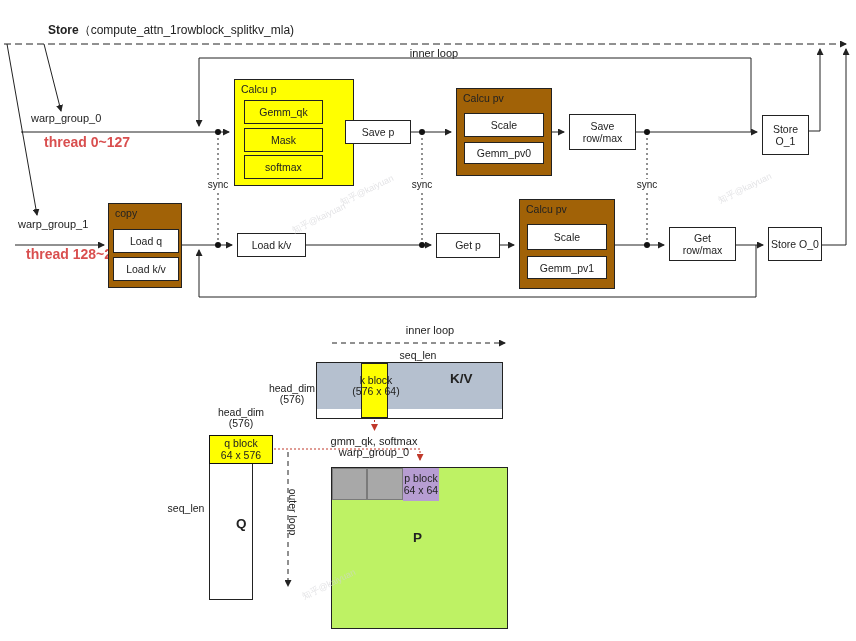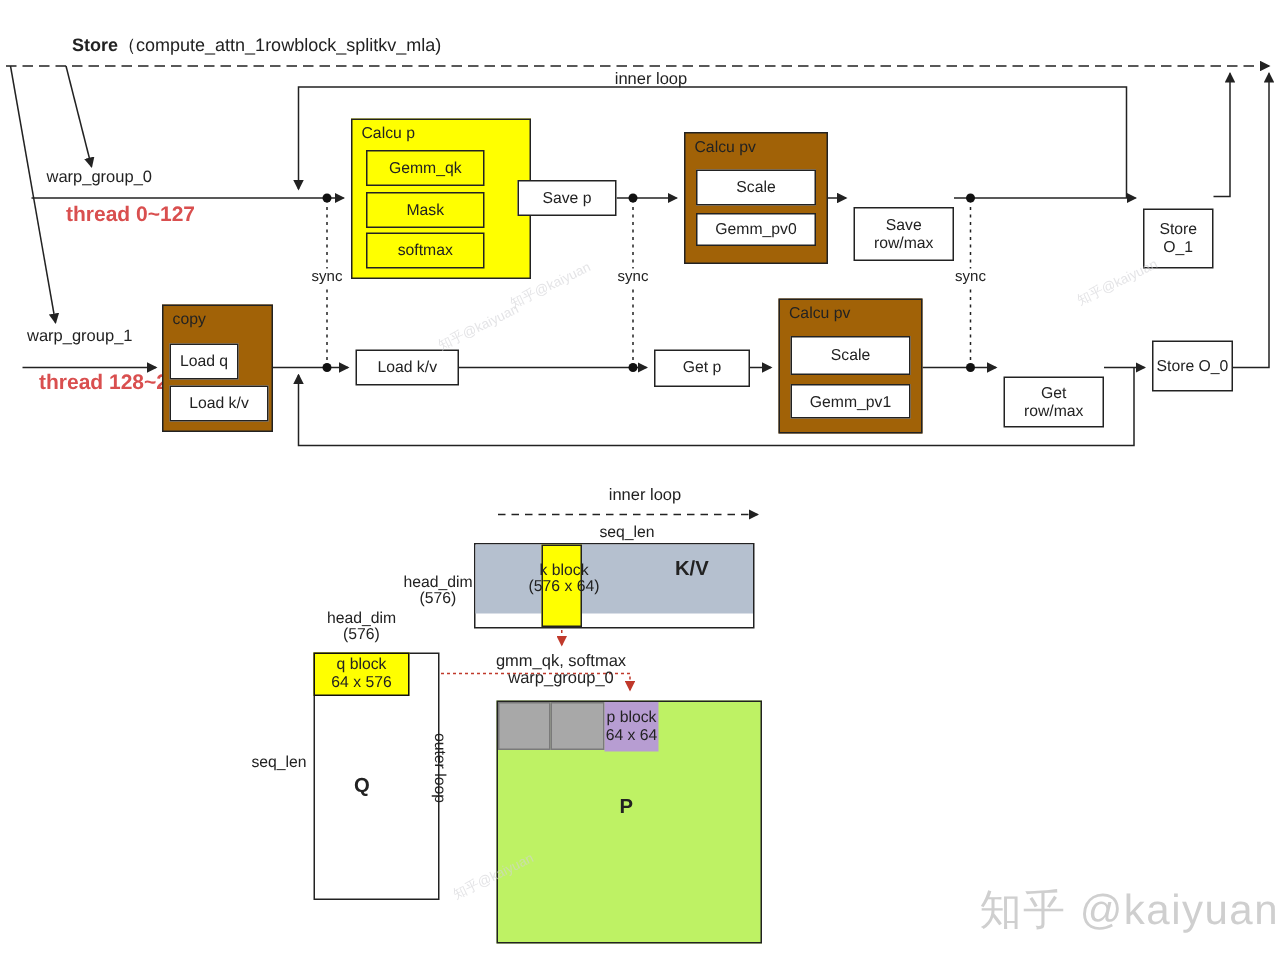--- a/index.html
+++ b/index.html
@@ -21,21 +21,21 @@
   .group{position:absolute;background:#a16207;border:1px solid #222;}
   .group .gtitle{position:absolute;left:6px;top:3px;font-size:10.5px;}
   .group .inner{
     position:absolute;border:1px solid #222;display:flex;align-items:center;
     justify-content:center;font-size:10.5px;background:#fff;
   }
   .yellow{background:#ffff00 !important;}
   .bigmark{position:absolute;font-size:28px;color:#cfcfcf;letter-spacing:1px;white-space:nowrap;}
   .tinymark{position:absolute;font-size:9px;color:#d2d2d6;opacity:.6;transform:rotate(-26deg);white-space:nowrap;}
   .mtx-lbl{position:absolute;font-weight:bold;font-size:13.5px;}
-  .two{line-height:12px;margin-top:24px;}
+  .two{line-height:12px;}
 </style>
 </head>
 <body>
 
 <div class="canvas">
 
   <svg class="overlay">
     <defs>
       <marker id="aB" markerWidth="7" markerHeight="7" refX="6" refY="3.5" orient="auto">
         <path d="M0,0 L7,3.5 L0,7 Z" fill="#222"></path>
@@ -121,21 +121,21 @@
     <span>row/max</span>
   </div>
 
   <div class="box two" style="left:762px;top:115px;width:47px;height:40px;flex-direction:column;">
     <span>Store</span>
     <span>O_1</span>
   </div>
 
   <div class="group" style="left:108px;top:203px;width:74px;height:85px;">
     <div class="gtitle">copy</div>
-    <div class="inner" style="left:4px;top:25px;width:46px;height:24px;">Load q</div>
+    <div class="inner" style="left:4px;top:25px;width:66px;height:24px;">Load q</div>
     <div class="inner" style="left:4px;top:53px;width:66px;height:24px;">Load k/v</div>
   </div>
 
   <div class="box" style="left:237px;top:233px;width:69px;height:24px;">Load k/v</div>
   <div class="box" style="left:436px;top:233px;width:64px;height:25px;">Get p</div>
 
   <div class="group" style="left:519px;top:199px;width:96px;height:90px;">
     <div class="gtitle">Calcu pv</div>
     <div class="inner" style="left:7px;top:24px;width:80px;height:26px;">Scale</div>
     <div class="inner" style="left:7px;top:56px;width:80px;height:23px;">Gemm_pv1</div>
@@ -166,21 +166,21 @@
   </div>
 
   <div class="lbl ctr" style="left:324px;top:435px;width:100px;">gmm_qk, softmax</div>
   <div class="lbl ctr" style="left:324px;top:446px;width:100px;">warp_group_0</div>
 
   <div class="lbl ctr" style="left:217px;top:407px;width:48px;font-size:10.5px;line-height:11px;">
     <div>head_dim</div>
     <div>(576)</div>
   </div>
 
-  <div style="position:absolute;left:209px;top:435px;width:84px;height:165px;border:1px solid #222;background:#fff;">
+  <div style="position:absolute;left:209px;top:435px;width:44px;height:165px;border:1px solid #222;background:#fff;">
     <div style="position:absolute;left:-1px;top:-1px;width:64px;height:29px;background:#ffff00;border:1.5px solid #111;text-align:center;font-size:10.5px;line-height:11.5px;padding-top:2px;">
       <div>q block</div>
       <div>64 x 576</div>
     </div>
     <div class="mtx-lbl" style="left:26px;top:80px;">Q</div>
   </div>
   <div class="lbl ctr" style="left:166px;top:502px;width:40px;font-size:10.5px;">seq_len</div>
   <div class="lbl ctr" style="left:264px;top:506px;width:58px;font-size:10.5px;transform:rotate(90deg);">outer loop</div>
 
   <div style="position:absolute;left:331px;top:467px;width:177px;height:162px;border:1px solid #222;background:#bef264;">
@@ -190,15 +190,14 @@
       <div>p block</div>
       <div>64 x 64</div>
     </div>
     <div class="mtx-lbl" style="left:81px;top:62px;">P</div>
   </div>
 
   <div class="tinymark" style="left:338px;top:184px;">知乎@kaiyuan</div>
   <div class="tinymark" style="left:716px;top:182px;">知乎@kaiyuan</div>
   <div class="tinymark" style="left:300px;top:578px;">知乎@kaiyuan</div>
   <div class="tinymark" style="left:290px;top:212px;">知乎@kaiyuan</div>
-  <div class="bigmark" style="left:653px;top:588px;">知乎 @kaiyuan</div>
 
 </div>
 
 </body></html>

